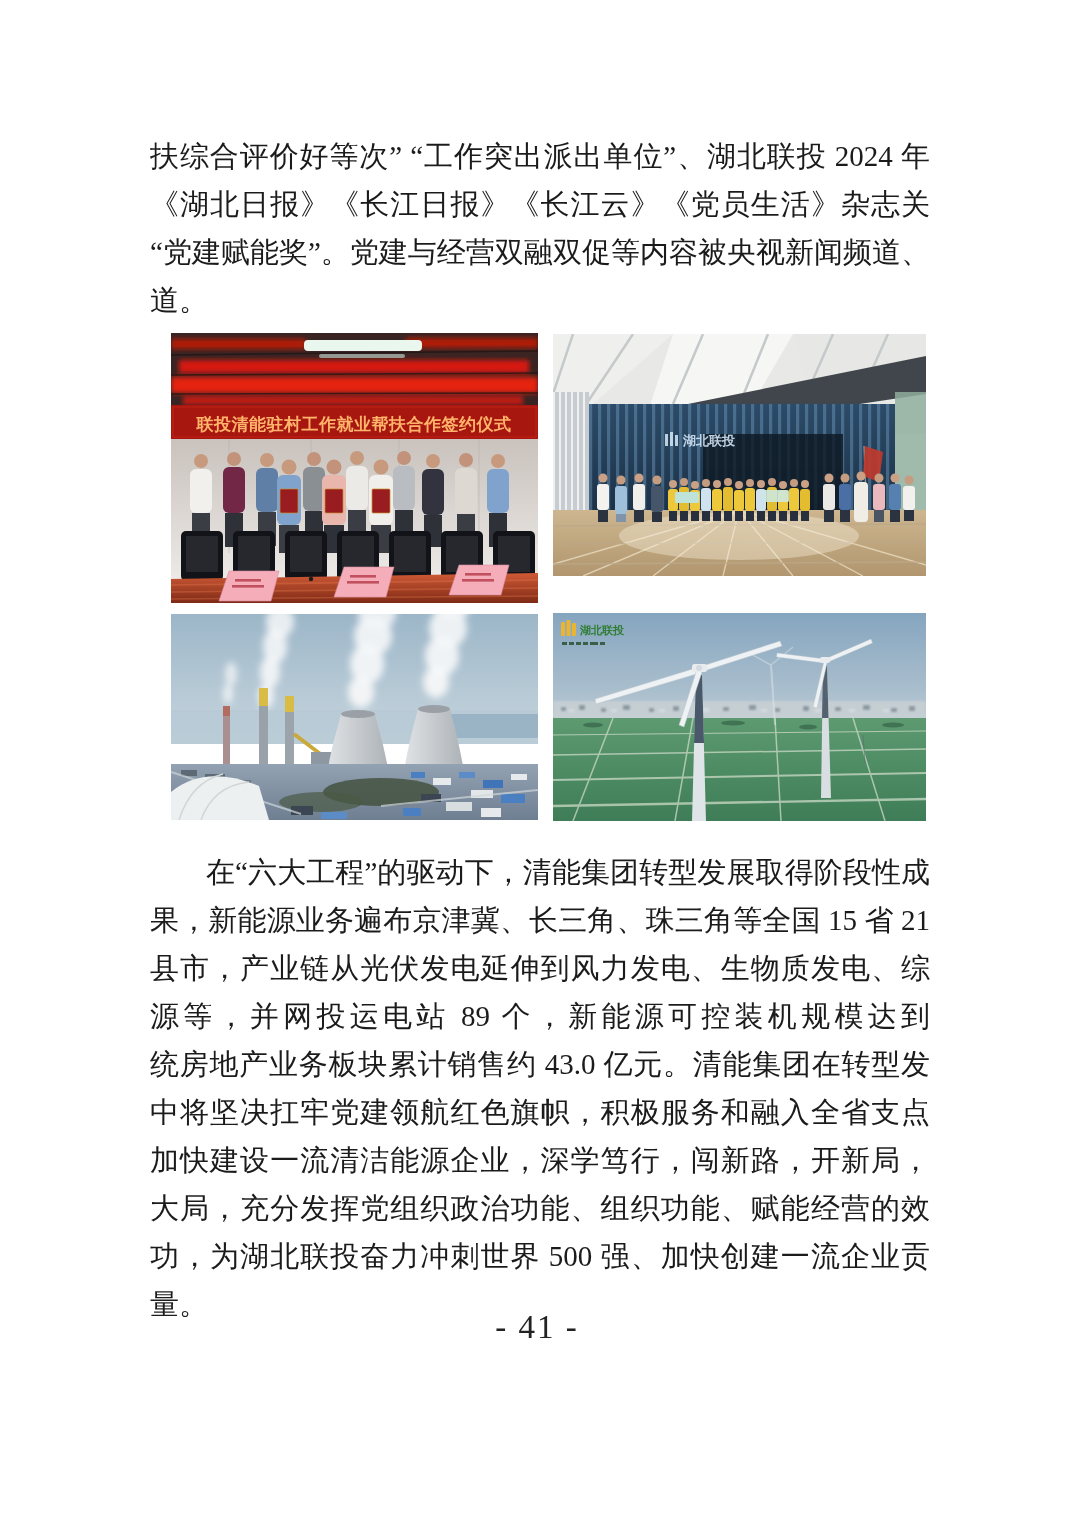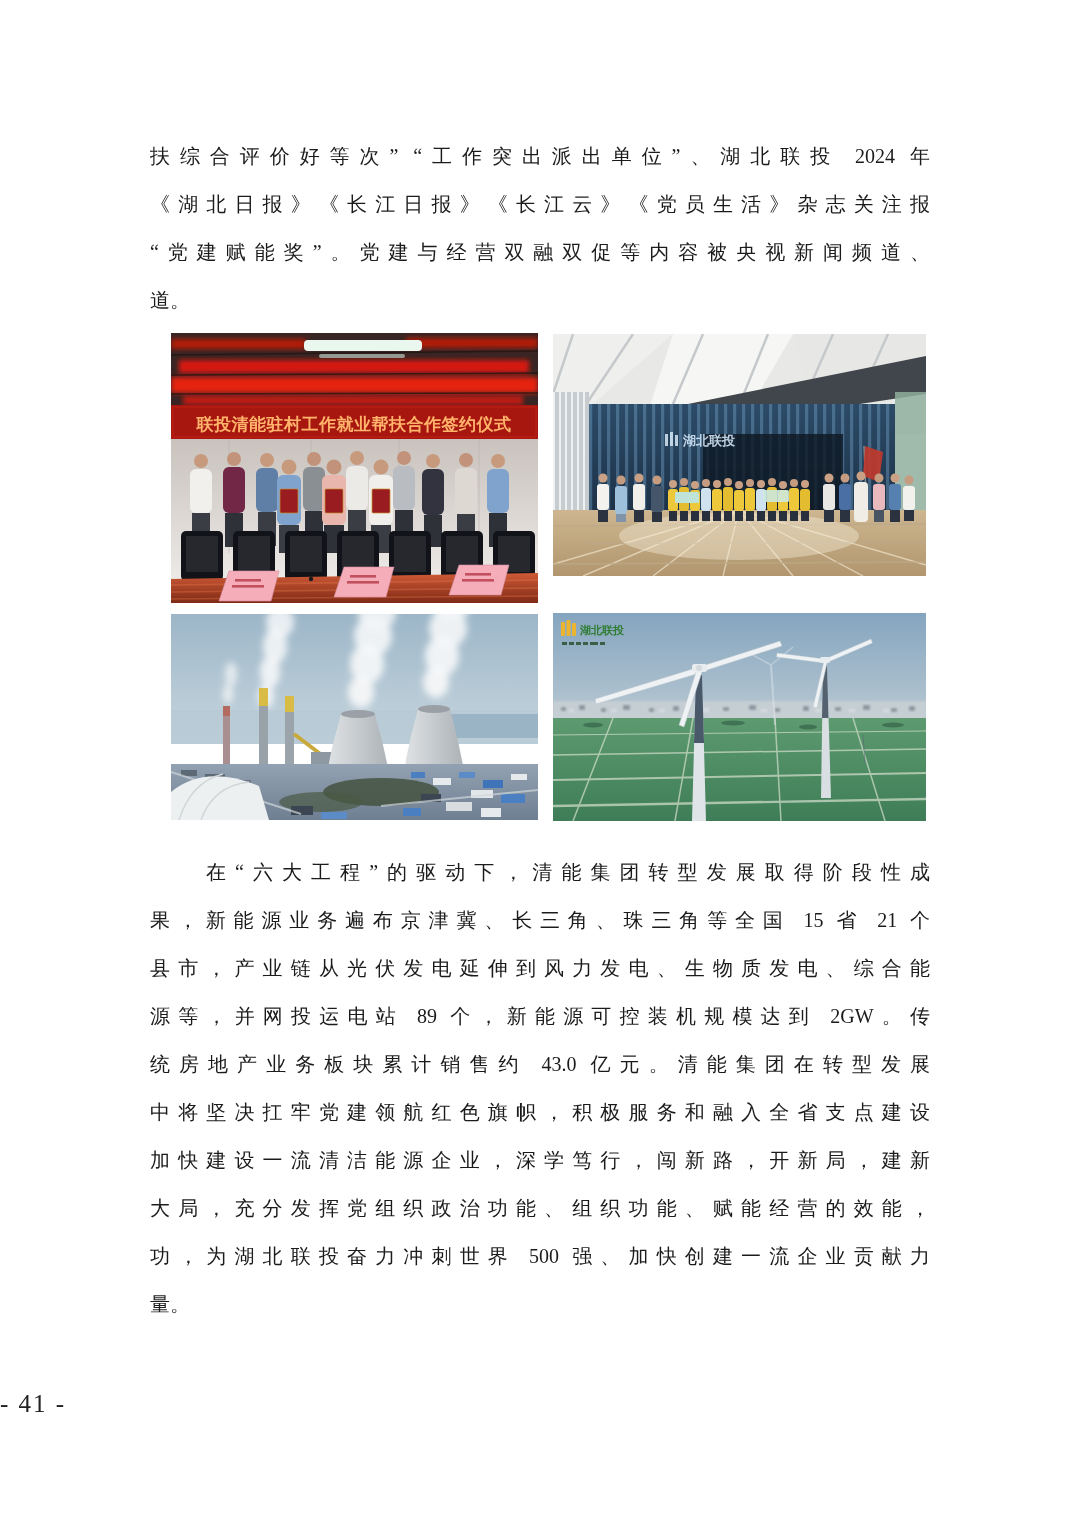--- a/index.html
+++ b/index.html
@@ -1,22 +1,22 @@
 <!DOCTYPE html>
 <html><head>
 <meta charset="utf-8">
 <style>
   html,body{margin:0;padding:0;background:#ffffff;}
   .page{position:relative;width:1074px;height:1520px;background:#ffffff;overflow:hidden;
         font-family:"Liberation Serif","DejaVu Serif",serif;color:#1b1b1b;}
   .para{position:absolute;left:150px;width:780px;}
-  .line{height:48px;line-height:48px;font-size:20px;text-align:justify;text-align-last:justify;overflow:hidden;}
+  .line{height:48px;line-height:48px;font-size:29px;text-align:justify;text-align-last:justify;overflow:hidden;}
   .line.last{text-align:left;text-align-last:left;}
   .line.indent{padding-left:56px;}
-  .pageno{position:absolute;top:1390px;left:0;width:100%;text-align:left;font-size:25px;letter-spacing:2px;color:#222;}
+  .pageno{position:absolute;top:1309px;left:0;width:100%;text-align:center;font-size:33px;letter-spacing:2px;color:#222;}
   figure.photo{position:absolute;margin:8px;padding:0;}
   figure.photo svg{display:block;width:100%;height:100%;}
   .banner-text{font-family:"Liberation Sans","DejaVu Sans",sans-serif;font-weight:bold;}
 </style>
 </head>
 <body>
 
 <div class="page">
 
   <div class="para" style="top:132px;">

